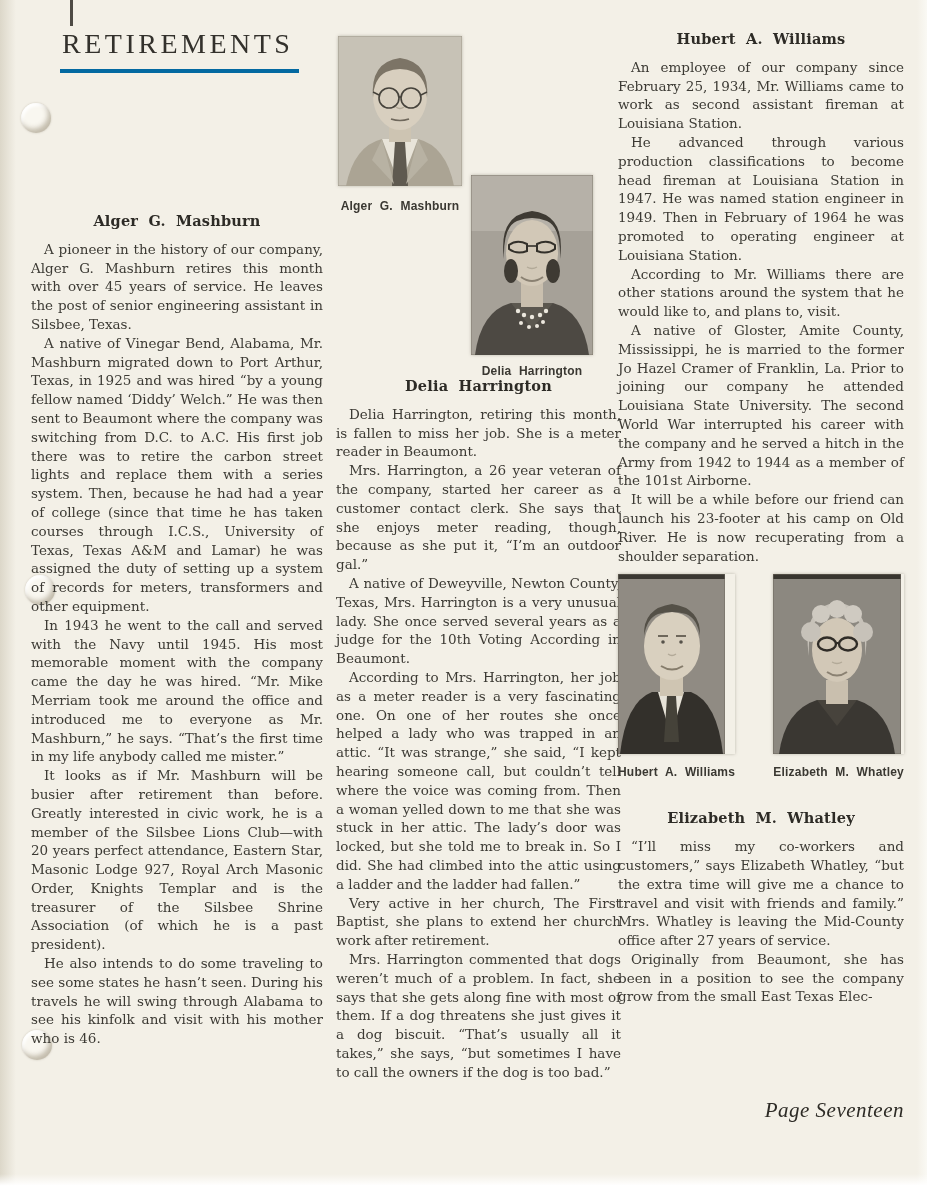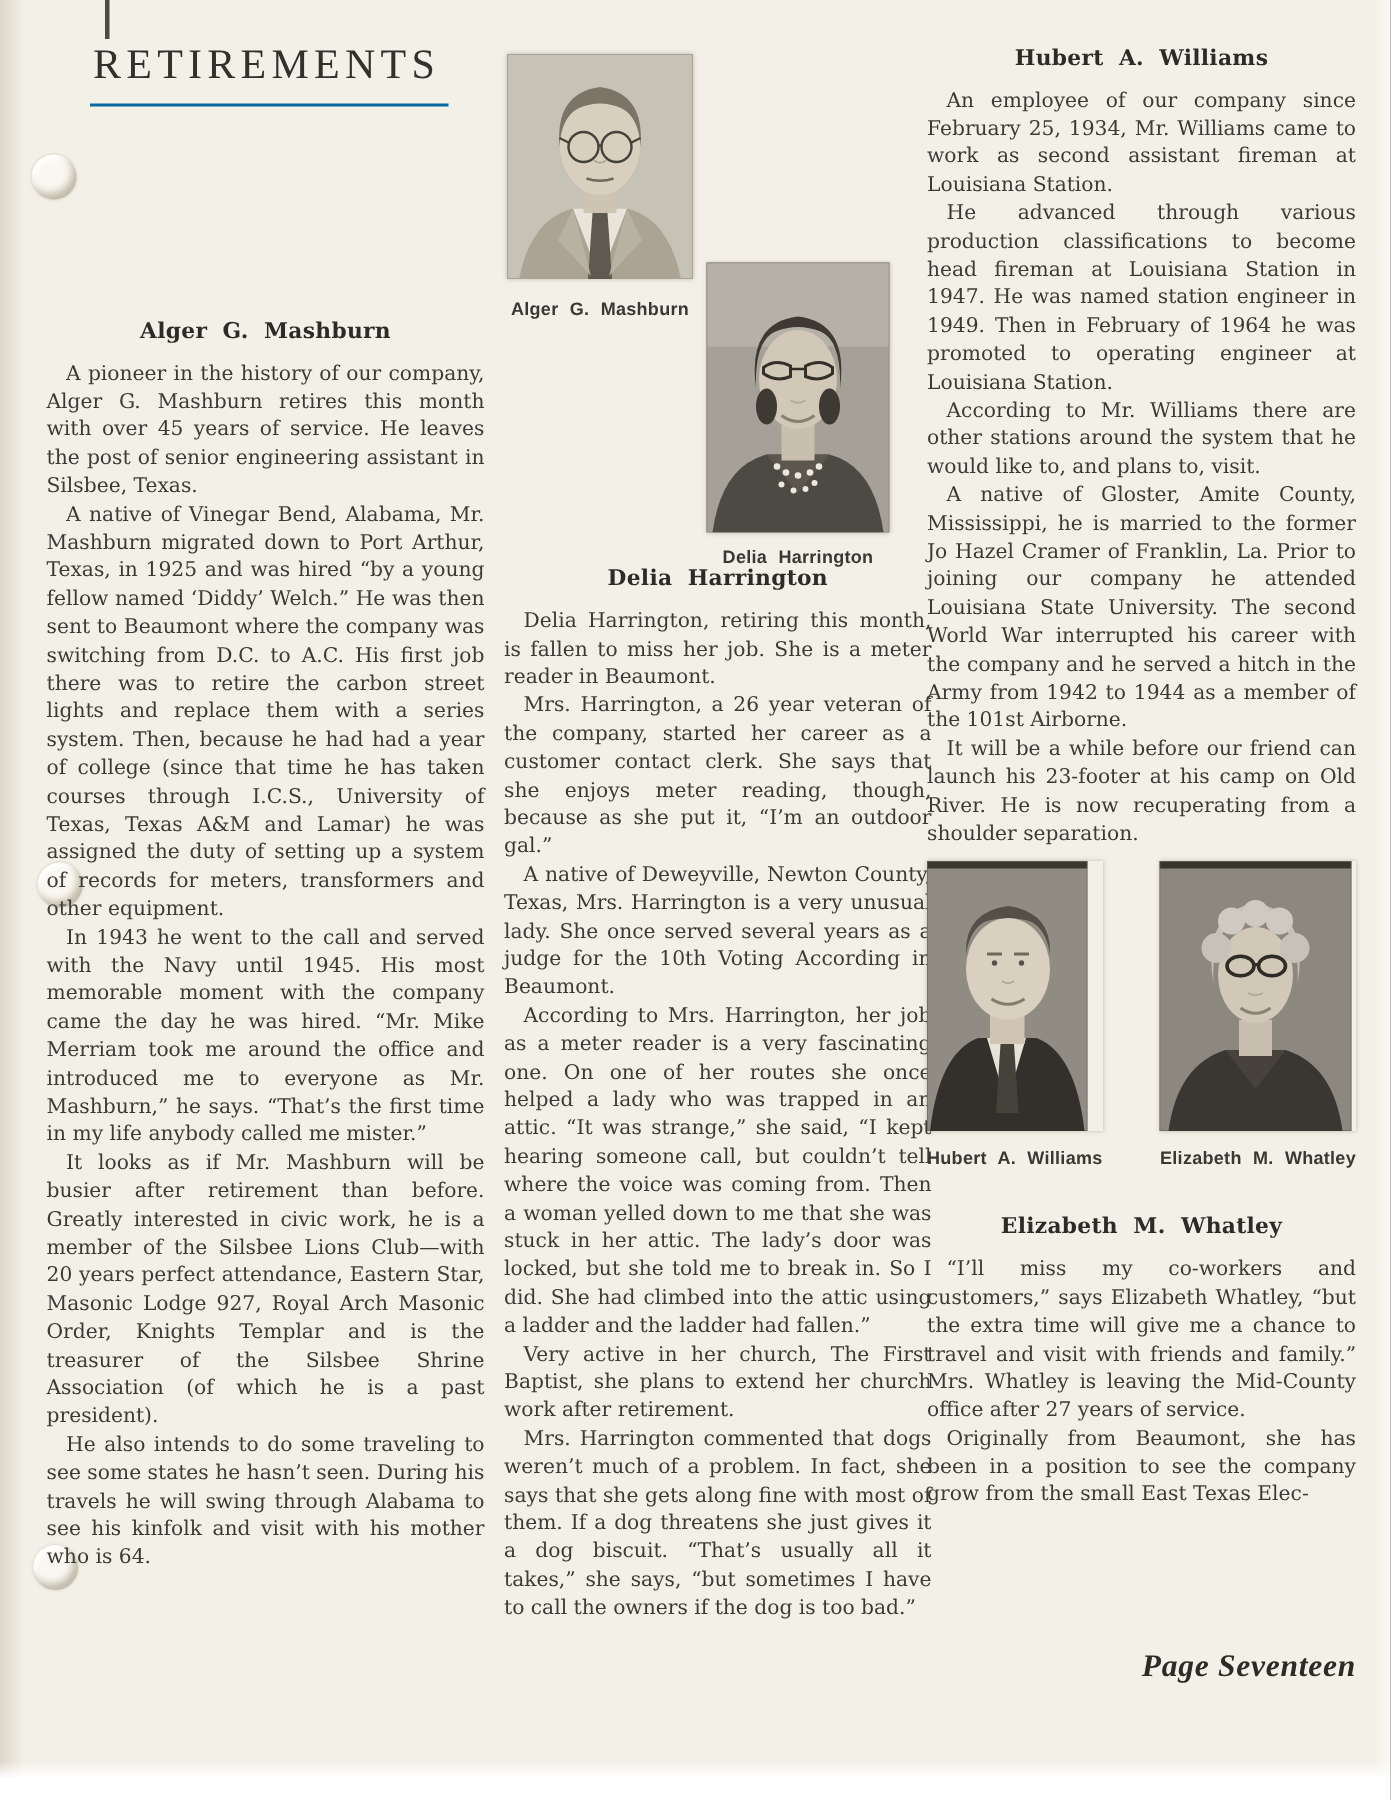--- a/index.html
+++ b/index.html
@@ -25,21 +25,21 @@
                              inset 2px 3px 3px rgba(255,255,255,.95),
                              0 0 2px rgba(120,110,90,.35); }
   .hole-1 { left:21px;  top:103px; }
   .hole-2 { left:25px;  top:575px; }
   .hole-3 { left:22px;  top:1030px; }
 
   
   .title { position:absolute; left:60px; top:28px;
            font-family:"Liberation Serif", serif; font-size:28px; font-weight:400;
            letter-spacing:3.5px; color:#33312c;
-           border-bottom:2px solid #0369a1; padding:0 6px 9px 2px; }
+           border-bottom:4px solid #0369a1; padding:0 6px 9px 2px; }
 
   
   .col { position:absolute; font-size:13.5px; line-height:18.8px; text-align:justify; }
   .col p { text-indent:13px; margin:0; }
   .c1 { left:31px;  top:212px; width:292px; }
   .c2 { left:336px; top:377px; width:285px; }
   .c3 { left:618px; top:30px;  width:286px; }
   h2.art { font-size:14.5px; font-weight:bold; text-align:center;
            word-spacing:5px; letter-spacing:.2px; color:#2d2b26; margin:0 0 9px; }
   .c3 h2.whatley-head { margin-top:30px; }
@@ -57,21 +57,21 @@
              line-height:14px; }
   .fig-mashburn .caption   { margin-top:13px; }
   .fig-harrington .caption { margin-top:9px; }
   .photo-row { display:flex; justify-content:space-between; margin-top:9px; }
   .photo-row figure { text-align:center; }
   .photo-row .caption { margin-top:11px; }
 
   
   .page-number { position:absolute; left:700px; top:1098px; width:204px;
                  text-align:right; font-family:"Liberation Serif", serif;
-                 font-style:italic; font-weight:bold; font-size:21px;
+                 font-style:italic; font-weight:normal; font-size:21px;
                  letter-spacing:.5px; color:#2d2b26; }
 </style>
 </head>
 <body>
 
 <div class="page">
 
   <div class="scan-left"></div>
   <div class="scan-right"></div>
   <div class="scan-bottom"></div>
@@ -81,21 +81,21 @@
   <div class="punch-hole hole-3"></div>
 
   <h1 class="title">RETIREMENTS</h1>
 
   <div class="col c1">
     <h2 class="art">Alger G. Mashburn</h2>
     <p>A pioneer in the history of our company, Alger G. Mashburn retires this month with over 45 years of service. He leaves the post of senior engineering assistant in Silsbee, Texas.</p>
     <p>A native of Vinegar Bend, Alabama, Mr. Mashburn migrated down to Port Arthur, Texas, in 1925 and was hired “by a young fellow named ‘Diddy’ Welch.” He was then sent to Beaumont where the company was switching from D.C. to A.C. His first job there was to retire the carbon street lights and replace them with a series system. Then, because he had had a year of college (since that time he has taken courses through I.C.S., University of Texas, Texas A&amp;M and Lamar) he was assigned the duty of setting up a system of records for meters, transformers and other equipment.</p>
     <p>In 1943 he went to the call and served with the Navy until 1945. His most memorable moment with the company came the day he was hired. “Mr. Mike Merriam took me around the office and introduced me to everyone as Mr. Mashburn,” he says. “That’s the first time in my life anybody called me mister.”</p>
     <p>It looks as if Mr. Mashburn will be busier after retirement than before. Greatly interested in civic work, he is a member of the Silsbee Lions Club—with 20 years perfect attendance, Eastern Star, Masonic Lodge 927, Royal Arch Masonic Order, Knights Templar and is the treasurer of the Silsbee Shrine Association (of which he is a past president).</p>
-    <p>He also intends to do some traveling to see some states he hasn’t seen. During his travels he will swing through Alabama to see his kinfolk and visit with his mother who is 64.</p>
+    <p>He also intends to do some traveling to see some states he hasn’t seen. During his travels he will swing through Alabama to see his kinfolk and visit with his mother who is 46.</p>
   </div>
 
   <figure class="fig-abs fig-mashburn">
     <span class="photo-frame">
       <svg width="124" height="150" viewBox="0 0 124 150">
         <rect width="124" height="150" fill="#c7c2b6"></rect>
         <rect width="124" height="150" fill="none" stroke="#9e988a" stroke-width="1"></rect>
         <path d="M8 150 Q16 110 44 103 L80 103 Q108 110 116 150 Z" fill="#aba494"></path>
         <path d="M44 103 L62 150 L80 103 Z" fill="#e8e4d9"></path>
         <path d="M57 106 L67 106 L70 150 L54 150 Z" fill="#5f5a50"></path>

